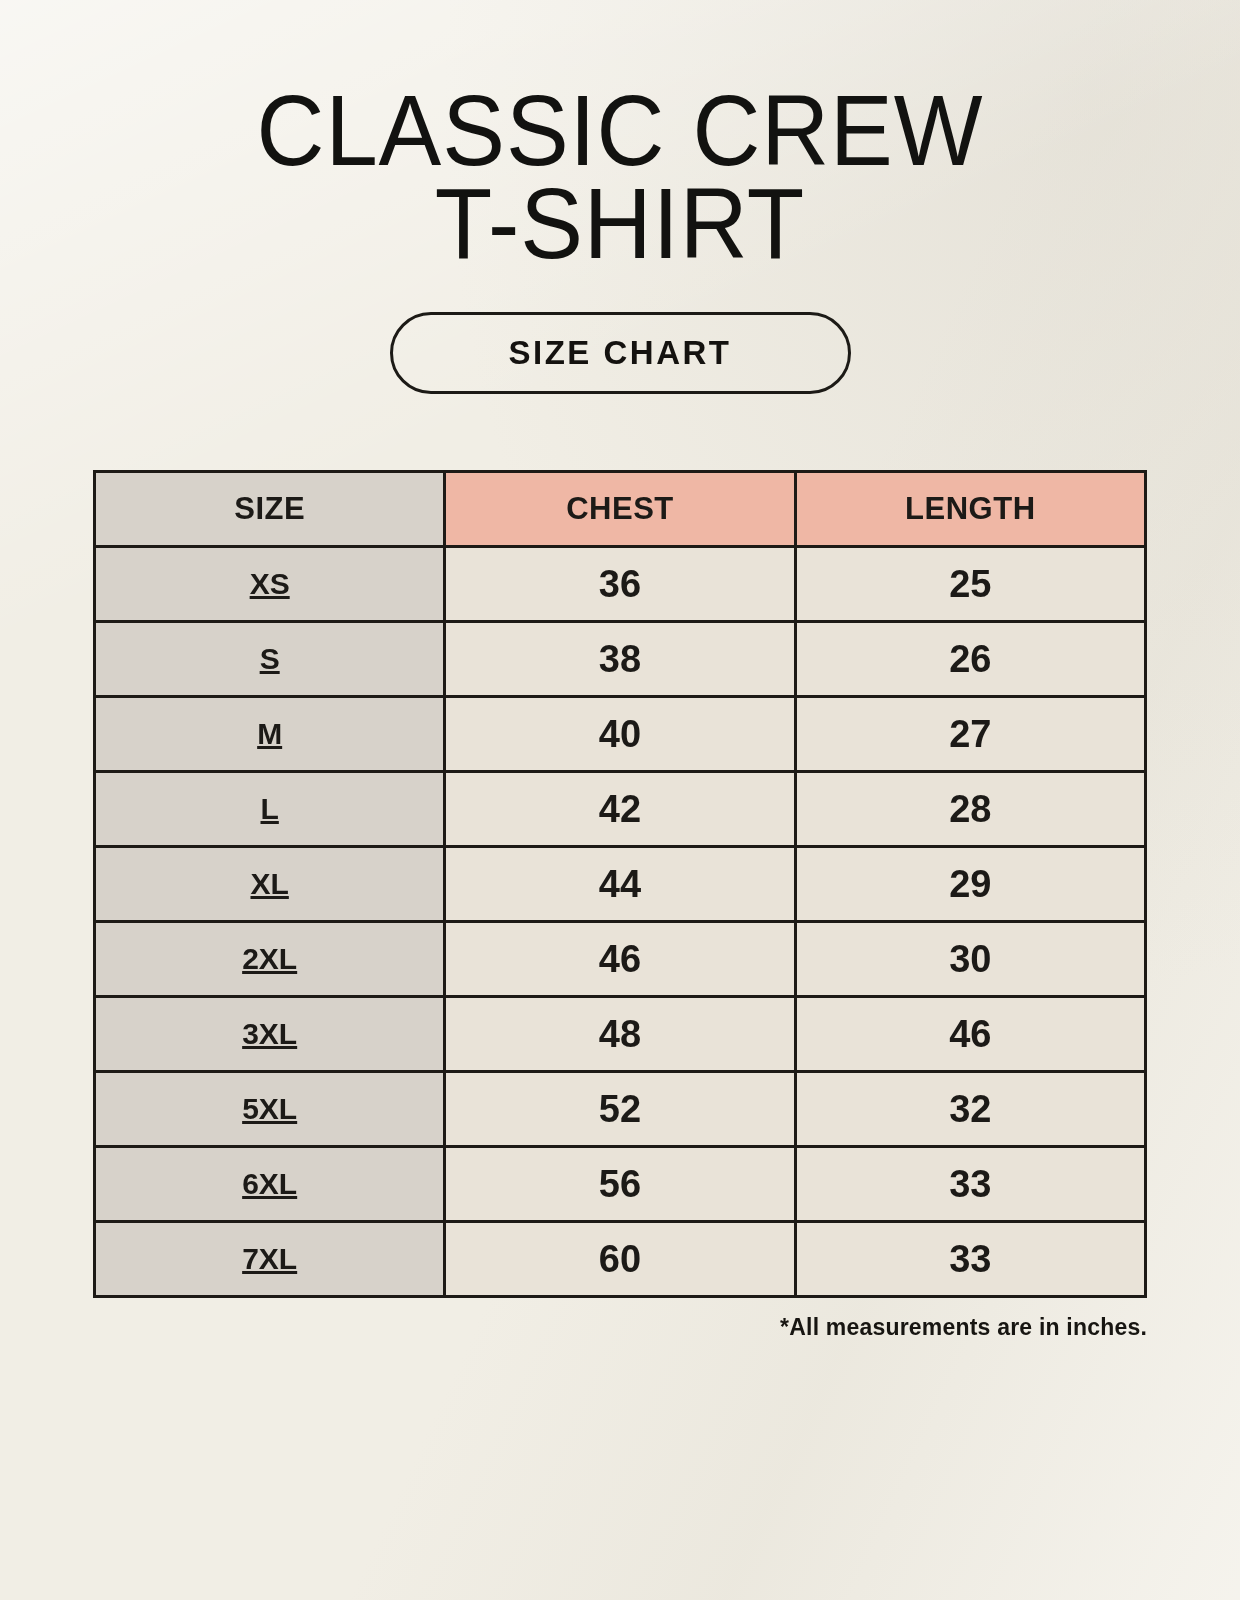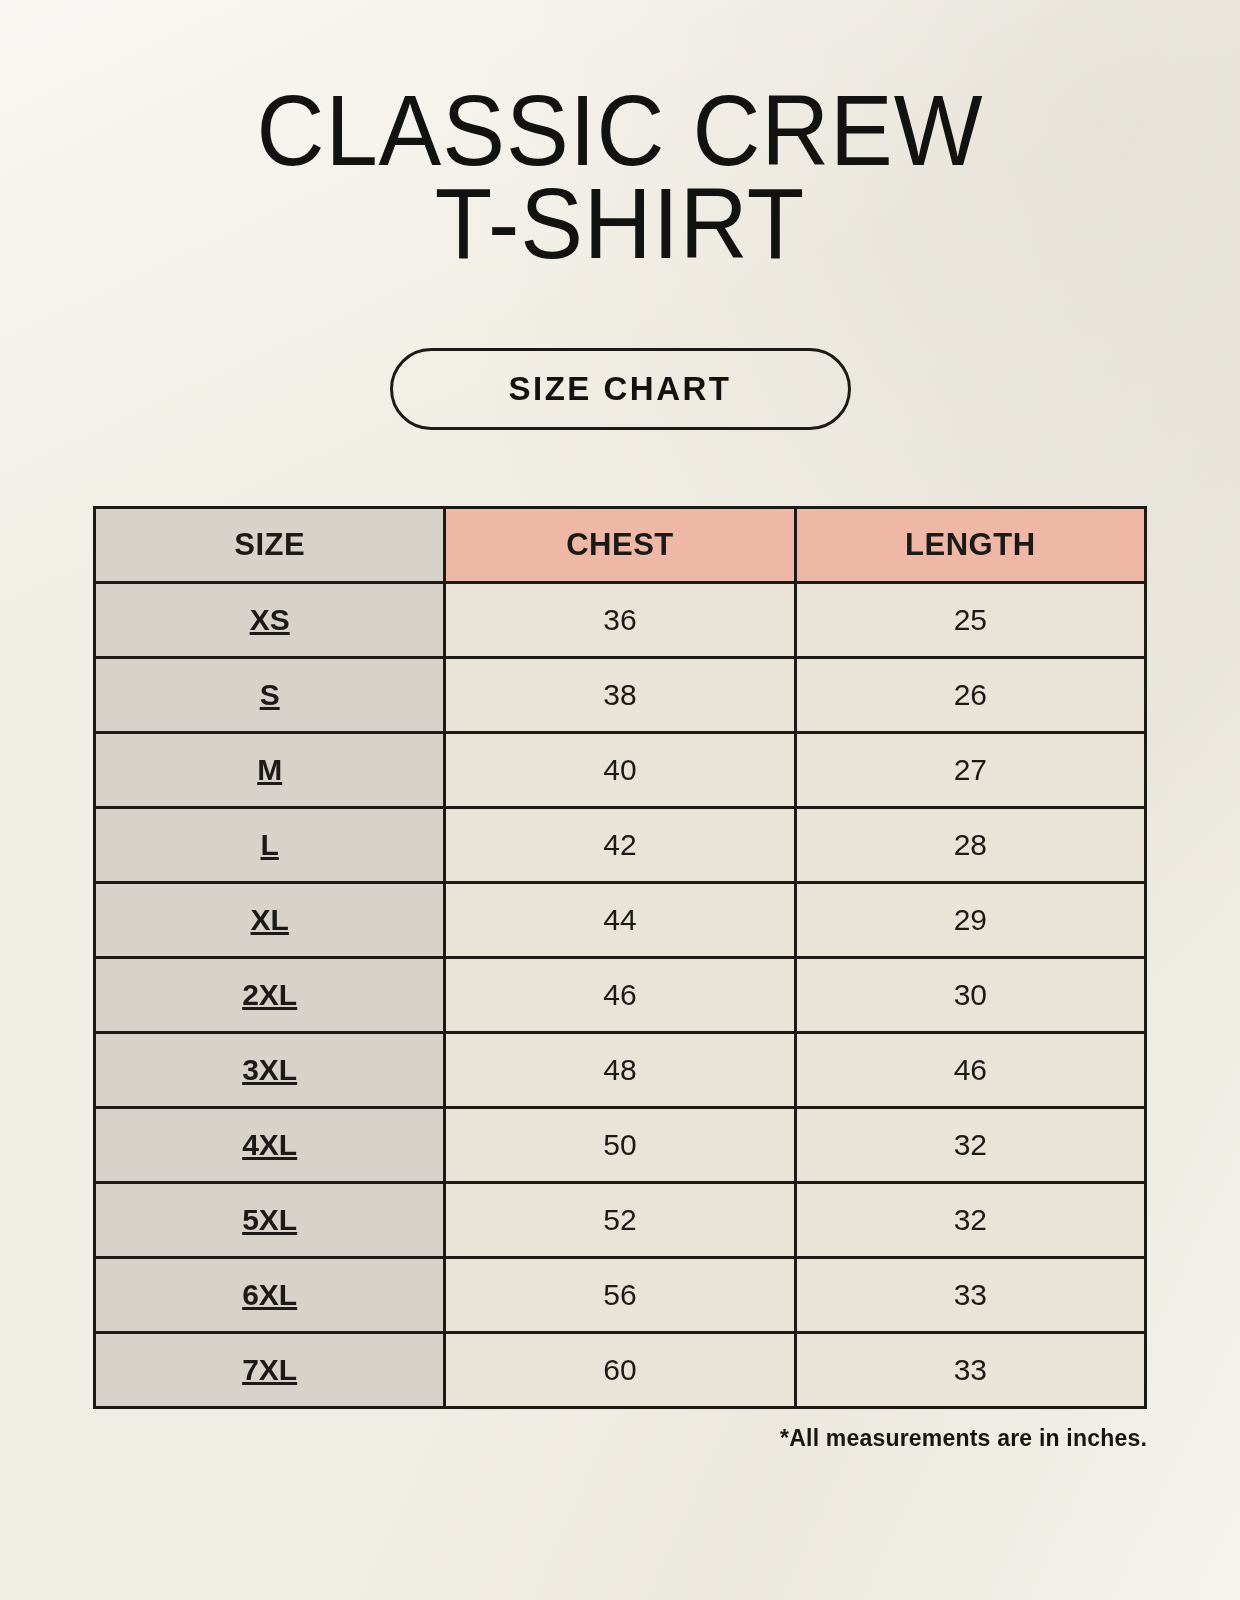--- a/index.html
+++ b/index.html
@@ -30,21 +30,21 @@
     font-weight:normal;
     line-height:0.93;
     letter-spacing:1px;
     transform:scaleX(0.94);
     transform-origin:50% 0;
     color:#121210;
   }
   .title .line{display:block;}
   .badge{
     width:461px;height:82px;
-    margin:78px auto 0;
+    margin:42px auto 0;
     border:3px solid #1c1a16;
     border-radius:44px;
     background:transparent;
     display:flex;align-items:center;justify-content:center;
     font-size:33px;font-weight:bold;letter-spacing:2.5px;
     color:#14120f;
     font-family:"Liberation Sans",sans-serif;
     cursor:pointer;
   }
   .size-table{
@@ -64,21 +64,21 @@
     font-size:31px;font-weight:bold;letter-spacing:0.5px;
     background:var(--accent);
   }
   .size-table th.hsize{background:var(--label-bg);margin-left:18px;}
   .size-table td.size{
     font-size:30px;font-weight:bold;
     background:var(--label-bg);
     text-decoration:underline;
   }
   .size-table td.val{
-    font-size:30px;font-weight:normal;
+    font-size:38px;font-weight:bold;
     background:var(--cell-bg);
   }
   .footnote{
     width:1054px;
     margin:16px auto 0;
     text-align:right;
     font-size:23px;
     font-weight:bold;
     letter-spacing:0.2px;
     color:#171511;
@@ -132,25 +132,20 @@
       <td class="size">2XL</td>
       <td class="val">46</td>
       <td class="val">30</td>
     </tr>
     <tr>
       <td class="size">3XL</td>
       <td class="val">48</td>
       <td class="val">46</td>
     </tr>
     <tr>
-      <td class="size">4XL</td>
-      <td class="val">50</td>
-      <td class="val">32</td>
-    </tr>
-    <tr>
       <td class="size">5XL</td>
       <td class="val">52</td>
       <td class="val">32</td>
     </tr>
     <tr>
       <td class="size">6XL</td>
       <td class="val">56</td>
       <td class="val">33</td>
     </tr>
     <tr>

